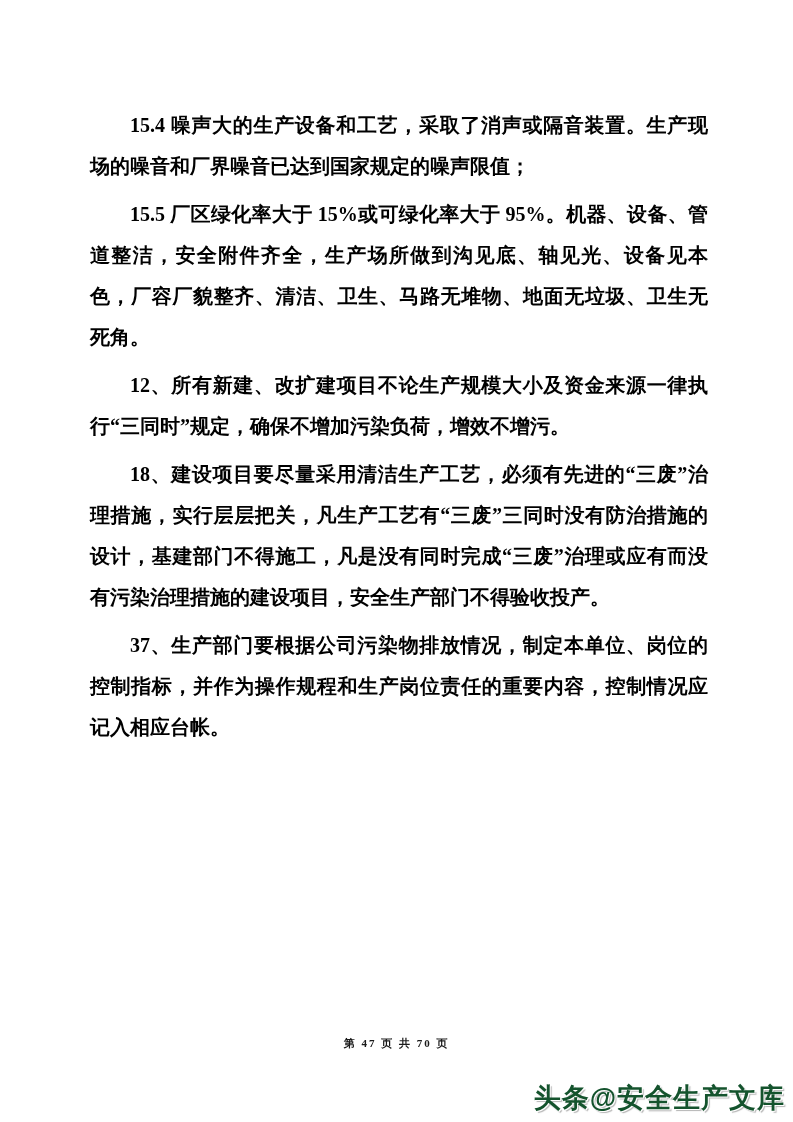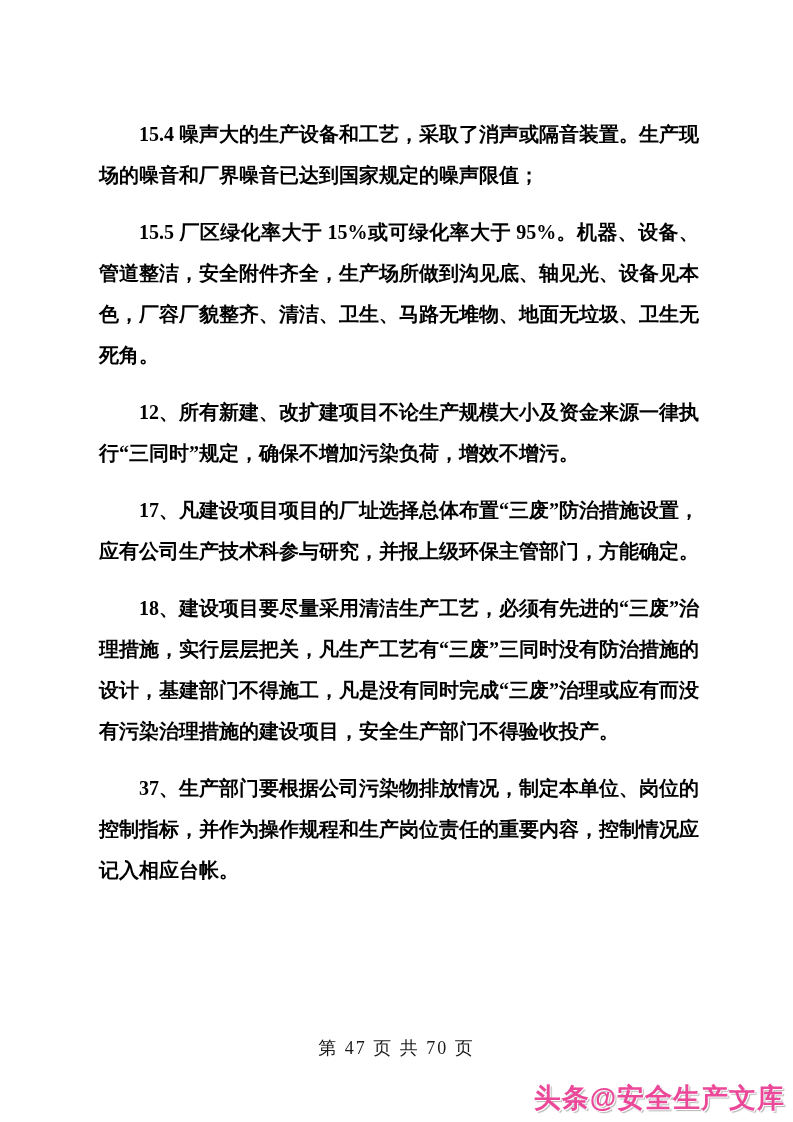--- a/index.html
+++ b/index.html
@@ -21,57 +21,56 @@
     left: 83px;
     top: 98px;
     width: 632px;
     font-size: 20px;
     line-height: 41px;
     text-align: justify;
     font-weight: 600;
     word-break: break-all;
   }
   .doc-body p {
-    margin: 16px;
+    margin: 7px;
     padding: 0;
     text-indent: 2em;
   }
   .page-footer {
     position: absolute;
     left: 0;
     top: 1036px;
     width: 100%;
     text-align: center;
-    font-size: 18px;
+    font-size: 11px;
     letter-spacing: 2px;
     color: #1a1a1a;
-    font-weight: 400;
+    font-weight: 700;
   }
   .watermark {
     position: absolute;
     right: 8px;
     top: 1080px;
     font-family: "Liberation Sans", "DejaVu Sans", sans-serif;
     font-size: 27px;
     font-weight: bold;
-    color: #ec4899;
+    color: #14532d;
     text-shadow: 1px 1px 0 #ffffff, 2px 2px 1px rgba(90,90,90,0.45);
     letter-spacing: 1px;
   }
 </style>
 </head>
 <body>
 
 <div class="page">
 
   <div class="doc-body">
     <p>15.4 噪声大的生产设备和工艺，采取了消声或隔音装置。生产现场的噪音和厂界噪音已达到国家规定的噪声限值；</p>
     <p>15.5 厂区绿化率大于 15%或可绿化率大于 95%。机器、设备、管道整洁，安全附件齐全，生产场所做到沟见底、轴见光、设备见本色，厂容厂貌整齐、清洁、卫生、马路无堆物、地面无垃圾、卫生无死角。</p>
     <p>12、所有新建、改扩建项目不论生产规模大小及资金来源一律执行“三同时”规定，确保不增加污染负荷，增效不增污。</p>
-    <p>17、凡建设项目项目的厂址选择总体布置“三废”防治措施设置，应有公司生产技术科参与研究，并报上级环保主管部门，方能确定。</p>
     <p>18、建设项目要尽量采用清洁生产工艺，必须有先进的“三废”治理措施，实行层层把关，凡生产工艺有“三废”三同时没有防治措施的设计，基建部门不得施工，凡是没有同时完成“三废”治理或应有而没有污染治理措施的建设项目，安全生产部门不得验收投产。</p>
     <p>37、生产部门要根据公司污染物排放情况，制定本单位、岗位的控制指标，并作为操作规程和生产岗位责任的重要内容，控制情况应记入相应台帐。</p>
   </div>
 
   <div class="page-footer">第 47 页 共 70 页</div>
 
   <div class="watermark">头条@安全生产文库</div>
 
 </div>
 

